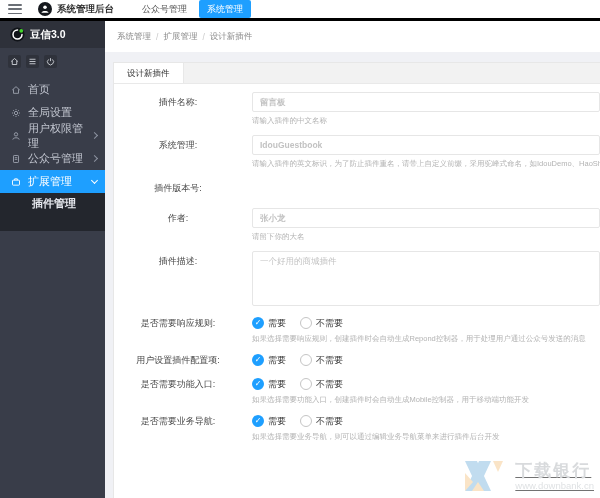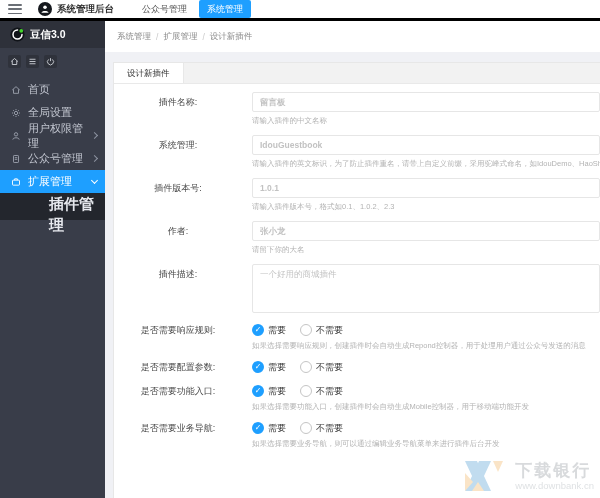--- a/index.html
+++ b/index.html
@@ -29,22 +29,22 @@
     align-items:center; justify-content:center; cursor:pointer; color:#cfd2d8; }
   .menu { margin-top:4px; }
   .menu-item { height:23px; display:flex; align-items:center; padding:0 8px 0 11px;
     color:#c2c6d0; cursor:pointer; position:relative; }
   .menu-item .mi-icon { color:#9aa0ac; margin-right:7px; display:flex; }
   .menu-item .mi-label { font-size:11px; flex:1; }
   .menu-item .chev { color:#8d93a0; }
   .menu-item.active { background:#1E9FFF; color:#fff; }
   .menu-item.active .mi-icon, .menu-item.active .chev { color:#fff; }
   .submenu { background:#23262d; }
-  .submenu-item { height:27px; line-height:21px; padding-left:49px; color:#e6e8ee;
-    font-size:15px; font-weight:bold; cursor:pointer; }
+  .submenu-item { height:38px; line-height:21px; padding-left:32px; color:#e6e8ee;
+    font-size:11px; font-weight:bold; cursor:pointer; }
 
   
   .chev-r { width:5px; height:5px; border-right:1.2px solid currentColor; border-bottom:1.2px solid currentColor;
     transform:rotate(-45deg); display:inline-block; }
   .chev-d { width:5px; height:5px; border-right:1.2px solid currentColor; border-bottom:1.2px solid currentColor;
     transform:rotate(45deg); display:inline-block; margin-top:-3px; }
 
   
   .rightpane { position:absolute; left:105px; top:21px; right:0; bottom:0; background:#f0f1f5; }
   .bc-bar { height:31px; background:#fff; display:flex; align-items:center; padding-left:12px; }
@@ -59,38 +59,38 @@
   
   .form { padding-top:8px; }
   .frow { display:flex; margin-bottom:10px; }
   .flabel { width:138px; text-align:center; padding-right:10px; font-size:9px; color:#4a4a4a;
     line-height:20px; flex-shrink:0; }
   .frow.rrow .flabel { line-height:14px; }
   .fctrl { flex:1; min-width:0; }
   .finput { display:block; width:100%; height:20px; border:1px solid #e6e6e6; border-radius:2px;
     padding:0 7px; font-size:8.5px; color:#666; outline:none;
     font-family:"Liberation Sans","DejaVu Sans",sans-serif;font-weight:bold; }
-  .ftext { display:block; width:100%; height:49px; border:1px solid #e6e6e6; border-radius:2px;
+  .ftext { display:block; width:100%; height:55px; border:1px solid #e6e6e6; border-radius:2px;
     padding:4px 7px; font-size:8.5px; color:#666; resize:none; outline:none;
     font-family:"Liberation Sans","DejaVu Sans",sans-serif; }
   .finput::placeholder, .ftext::placeholder { color:#c2c2c2; }
   .fhint { font-size:7.5px; color:#b3b3b3; margin-top:4px; line-height:9px; white-space:nowrap;
     overflow:hidden; }
   .radioline { display:flex; align-items:center; height:14px; }
   .radio { width:12px; height:12px; border-radius:50%; background:#fff; border:1px solid #c5c5c5;
     display:inline-flex; align-items:center; justify-content:center; cursor:pointer; flex-shrink:0; }
   .radio.checked { background:#1E9FFF; border:none; }
   .radio.checked::after { content:"✓"; color:#fff; font-size:8px; line-height:12px; }
   .rlabel { font-size:9px; color:#333; margin-left:4px; }
   .rlabel + .radio { margin-left:14px; }
 
   
   .watermark { position:absolute; right:6px; bottom:5px; display:flex; align-items:center;
     opacity:0.55; z-index:9; pointer-events:none; }
-  .wm-text { margin-left:6px; }
+  .wm-text { margin-left:6px;text-decoration:underline; }
   .wm-title { font-size:17px; font-weight:bold; color:#b9bdc1; letter-spacing:2px; line-height:18px; }
   .wm-url { font-size:9.5px; color:#c4c9cd; line-height:11px; }
 </style>
 </head>
 <body>
 
 <div class="stage">
 
   <div class="topbar">
     <div class="burger">
@@ -219,24 +219,20 @@
         <div class="frow">
           <div class="flabel">系统管理:</div>
           <div class="fctrl">
             <input class="finput" placeholder="IdouGuestbook" style="">
             <div class="fhint">请输入插件的英文标识，为了防止插件重名，请带上自定义前缀，采用驼峰式命名，如IdouDemo、HaoShop、JohnHelloWorld等</div>
           </div>
         </div>
 
         <div class="frow">
           <div class="flabel">插件版本号:</div>
-          <div class="fctrl">
-            <input class="finput" placeholder="1.0.1" style="">
-            <div class="fhint">请输入插件版本号，格式如0.1、1.0.2、2.3</div>
-          </div>
         </div>
 
         <div class="frow">
           <div class="flabel">作者:</div>
           <div class="fctrl">
             <input class="finput" placeholder="张小龙" style="">
             <div class="fhint">请留下你的大名</div>
           </div>
         </div>
 
@@ -254,21 +250,21 @@
               <span class="radio checked"></span>
               <span class="rlabel">需要</span>
               <span class="radio"></span>
               <span class="rlabel">不需要</span>
             </div>
             <div class="fhint">如果选择需要响应规则，创建插件时会自动生成Repond控制器，用于处理用户通过公众号发送的消息</div>
           </div>
         </div>
 
         <div class="frow rrow">
-          <div class="flabel">是否需要配置参数:</div>
+          <div class="flabel">用户设置插件配置项:</div>
           <div class="fctrl">
             <div class="radioline">
               <span class="radio checked"></span>
               <span class="rlabel">需要</span>
               <span class="radio"></span>
               <span class="rlabel">不需要</span>
             </div>
           </div>
         </div>
 

